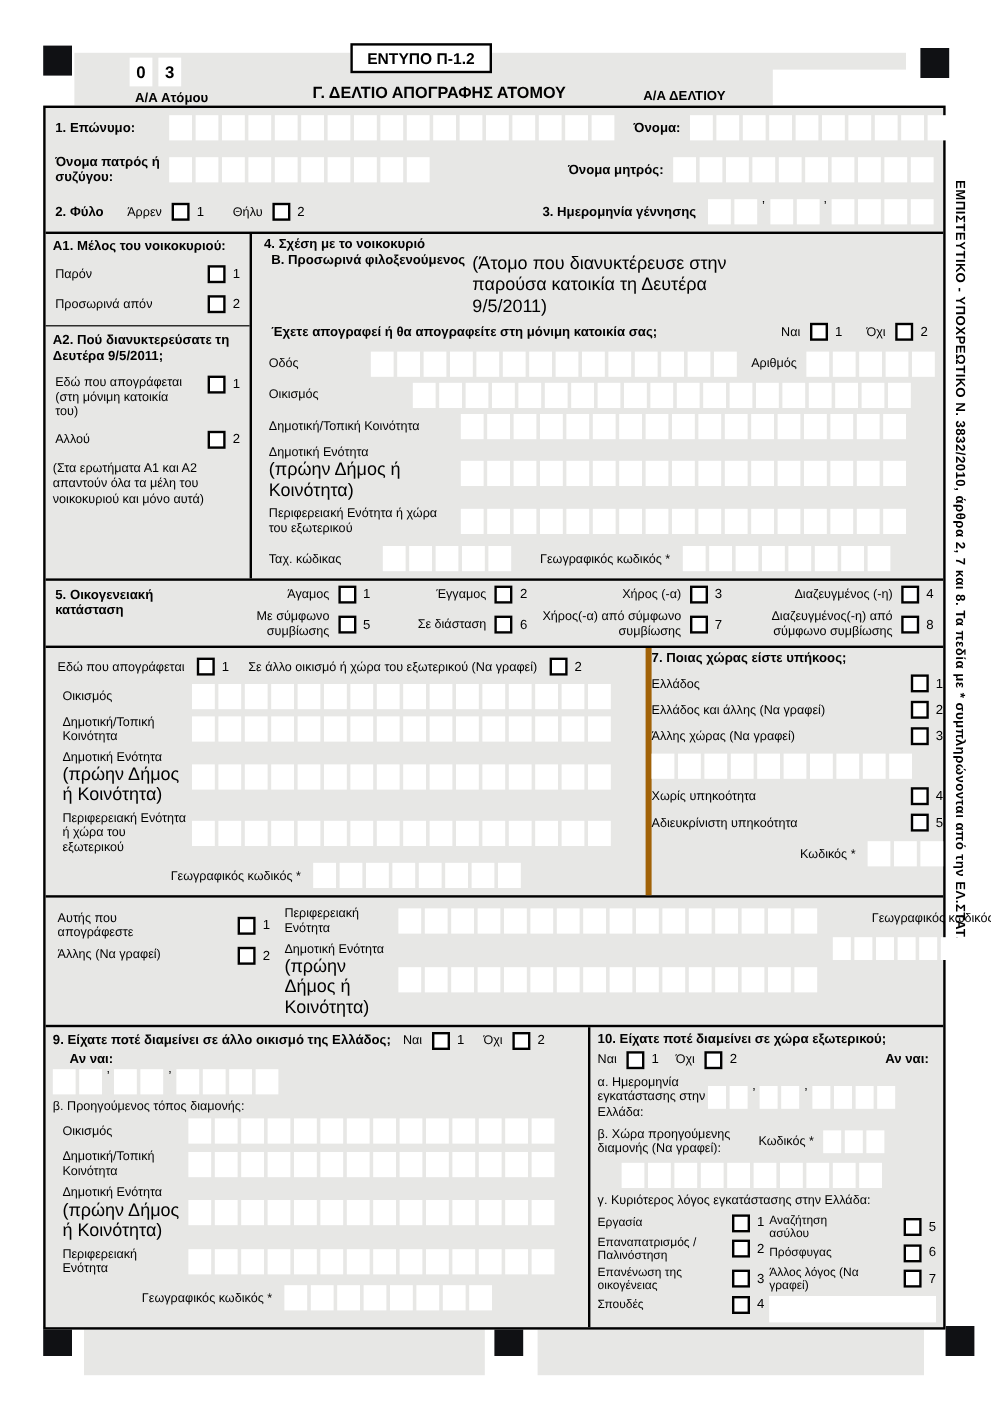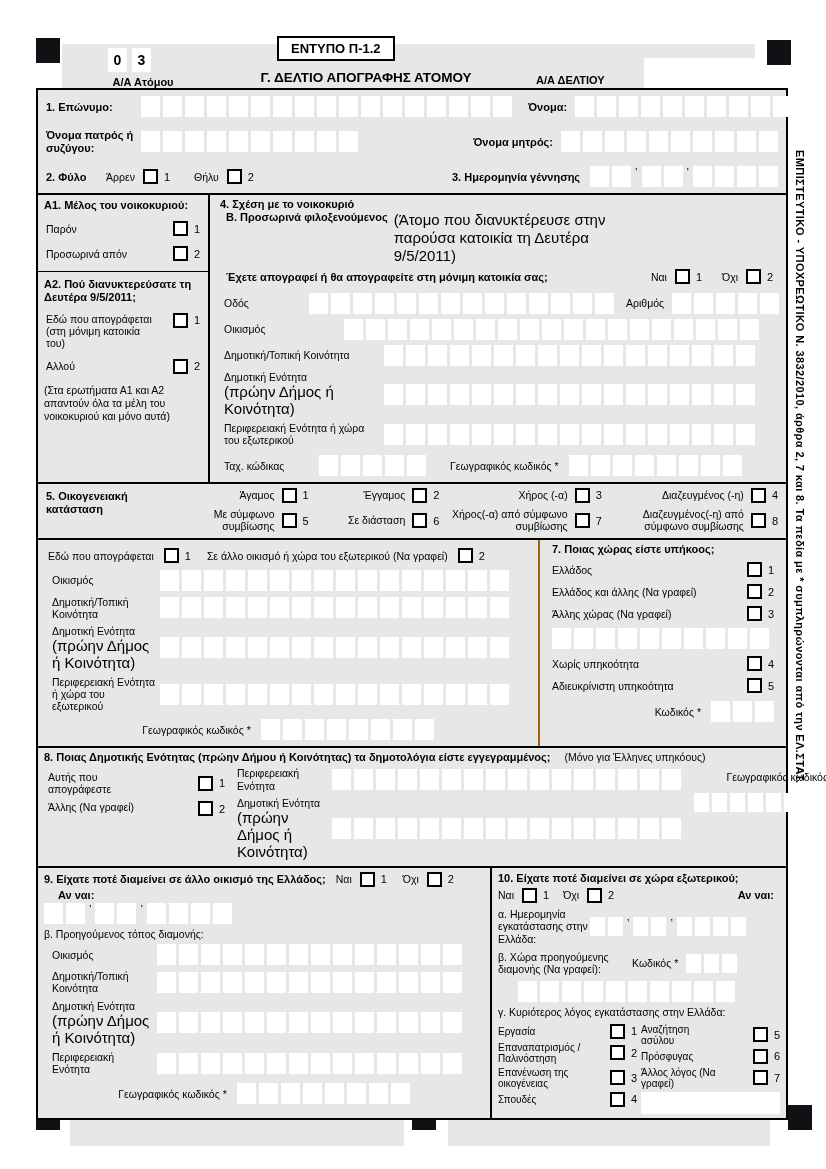--- a/index.html
+++ b/index.html
@@ -8,21 +8,21 @@
 
   
   .regsq { position: absolute; width: 24px; height: 25px; background: #101114; }
 
   
   .hdr { position: absolute; left: 36px; top: 36px; width: 752px; height: 52px; }
   .hdr .band { position: absolute; left: 26px; top: 8px; width: 693px; height: 44px; background: #e7e7e5; }
   .serial { position: absolute; left: 72px; top: 12px; display: flex; gap: 5px; }
   .serial .digit { width: 19px; height: 24px; background: #fff; font-weight: bold; font-size: 14px; display: flex; align-items: center; justify-content: center; }
   .serial-lbl { position: absolute; left: 52px; top: 40px; width: 110px; text-align: center; font-weight: bold; font-size: 11px; }
-  .formcode { position: absolute; left: 241px; top: 0px; background: #fff; border: 2.5px solid #000; font-weight: bold; font-size: 13px; padding: 3px 12px; }
+  .formcode { position: absolute; left: 256px; top: 0px; background: #fff; border: 2.5px solid #000; font-weight: bold; font-size: 13px; padding: 3px 12px; }
   .hdr-title { position: absolute; left: 165px; top: 34px; width: 330px; text-align: center; font-weight: bold; font-size: 13.5px; }
   .sheet-lbl { position: absolute; left: 500px; top: 38px; font-weight: bold; font-size: 11px; }
   .sheet-box { position: absolute; left: 608px; top: 22px; width: 112px; height: 30px; background: #fff; }
 
   
   .vtext { position: absolute; left: 794px; top: 150px; height: 960px; writing-mode: vertical-rl; font-weight: bold; font-size: 11px; letter-spacing: 0.4px; white-space: nowrap; }
 
   
   .form { position: absolute; left: 36px; top: 88px; width: 752px; border: 2.5px solid #000; background: #e7e7e5; }
   .sec { border-top: 2px solid #000; }
@@ -60,21 +60,21 @@
 
   
   .s5 { display: flex; padding: 4px 8px 6px 8px; }
   .s5-grid { flex: 1; display: grid; grid-template-columns: 1.05fr 0.92fr 1.15fr 1.25fr; row-gap: 6px; column-gap: 4px; }
   .s5cell { display: flex; align-items: center; justify-content: flex-end; gap: 7px; }
   .s5cell .lab { font-size: 10.5px; text-align: right; line-height: 1.1; }
 
   
   .s67 { display: flex; }
   .s6 { flex: 1; padding: 3px 6px; }
-  .s7 { flex: 0 0 248px; border-left: 2px solid #a16207; padding: 3px 12px; }
+  .s7 { flex: 0 0 248px; border-left: 5px solid #a16207; padding: 3px 0; }
   .s7opt { display: flex; align-items: center; justify-content: space-between; margin: 7px 0; }
   .s7opt .lab { font-size: 10.5px; }
 
   
   .s8 { padding: 3px 6px; }
   .s8-body { display: flex; margin-top: 2px; }
   .s8-opts { flex: 0 0 185px; }
   .s8-opts .optline { display: flex; justify-content: space-between; margin: 6px 4px; }
   .s8-fields { flex: 1; }
   .s8-geo { flex: 0 0 148px; text-align: right; padding-right: 2px; }
@@ -650,24 +650,20 @@
           <span class="boxes">
               <span class="cb"></span>
               <span class="cb"></span>
               <span class="cb"></span>
             </span>
         </div>
       </div>
     </div>
 
     <div class="sec s8">
-      <div class="row">
-        <span class="b fs11">8. Ποιας Δημοτικής Ενότητας (πρώην Δήμου ή Κοινότητας) τα δημοτολόγια είστε εγγεγραμμένος;</span>
-        <span class="fs10" style="margin-left:14px;">(Μόνο για Έλληνες υπηκόους)</span>
-      </div>
       <div class="s8-body">
         <div class="s8-opts">
           <div class="optline">
             <span class="fs10" style="max-width:95px; line-height:1.15;">Αυτής που απογράφεστε</span>
             <span class="chk">
                 <span class="sq"></span>
                 <span class="code">1</span>
               </span>
           </div>
           <div class="optline">

